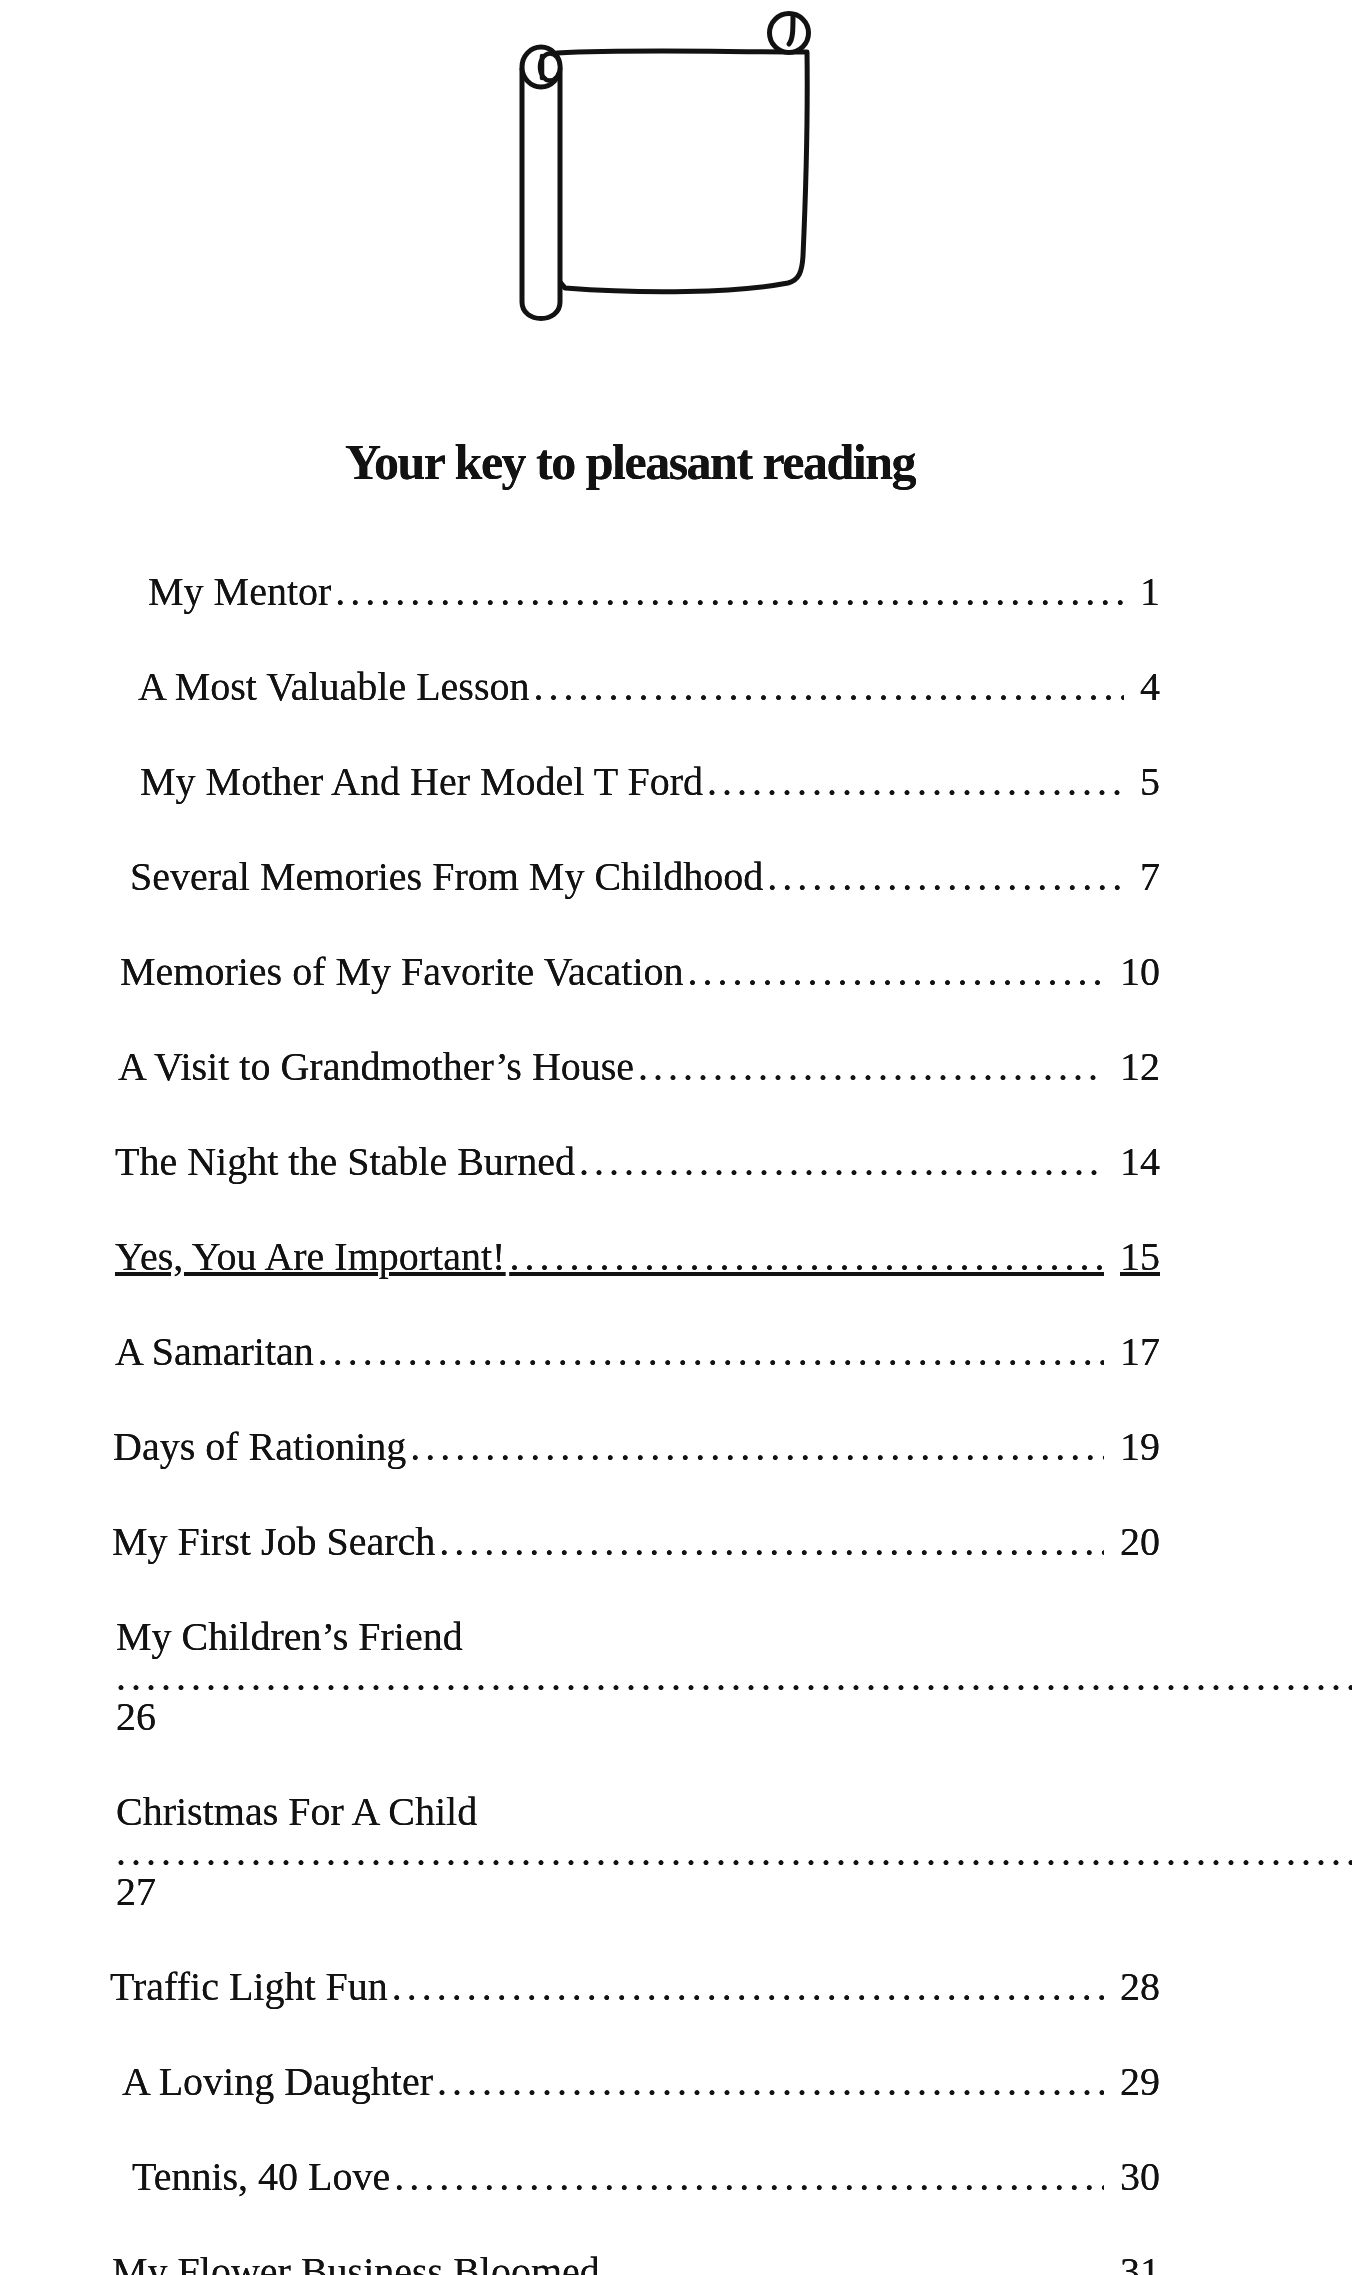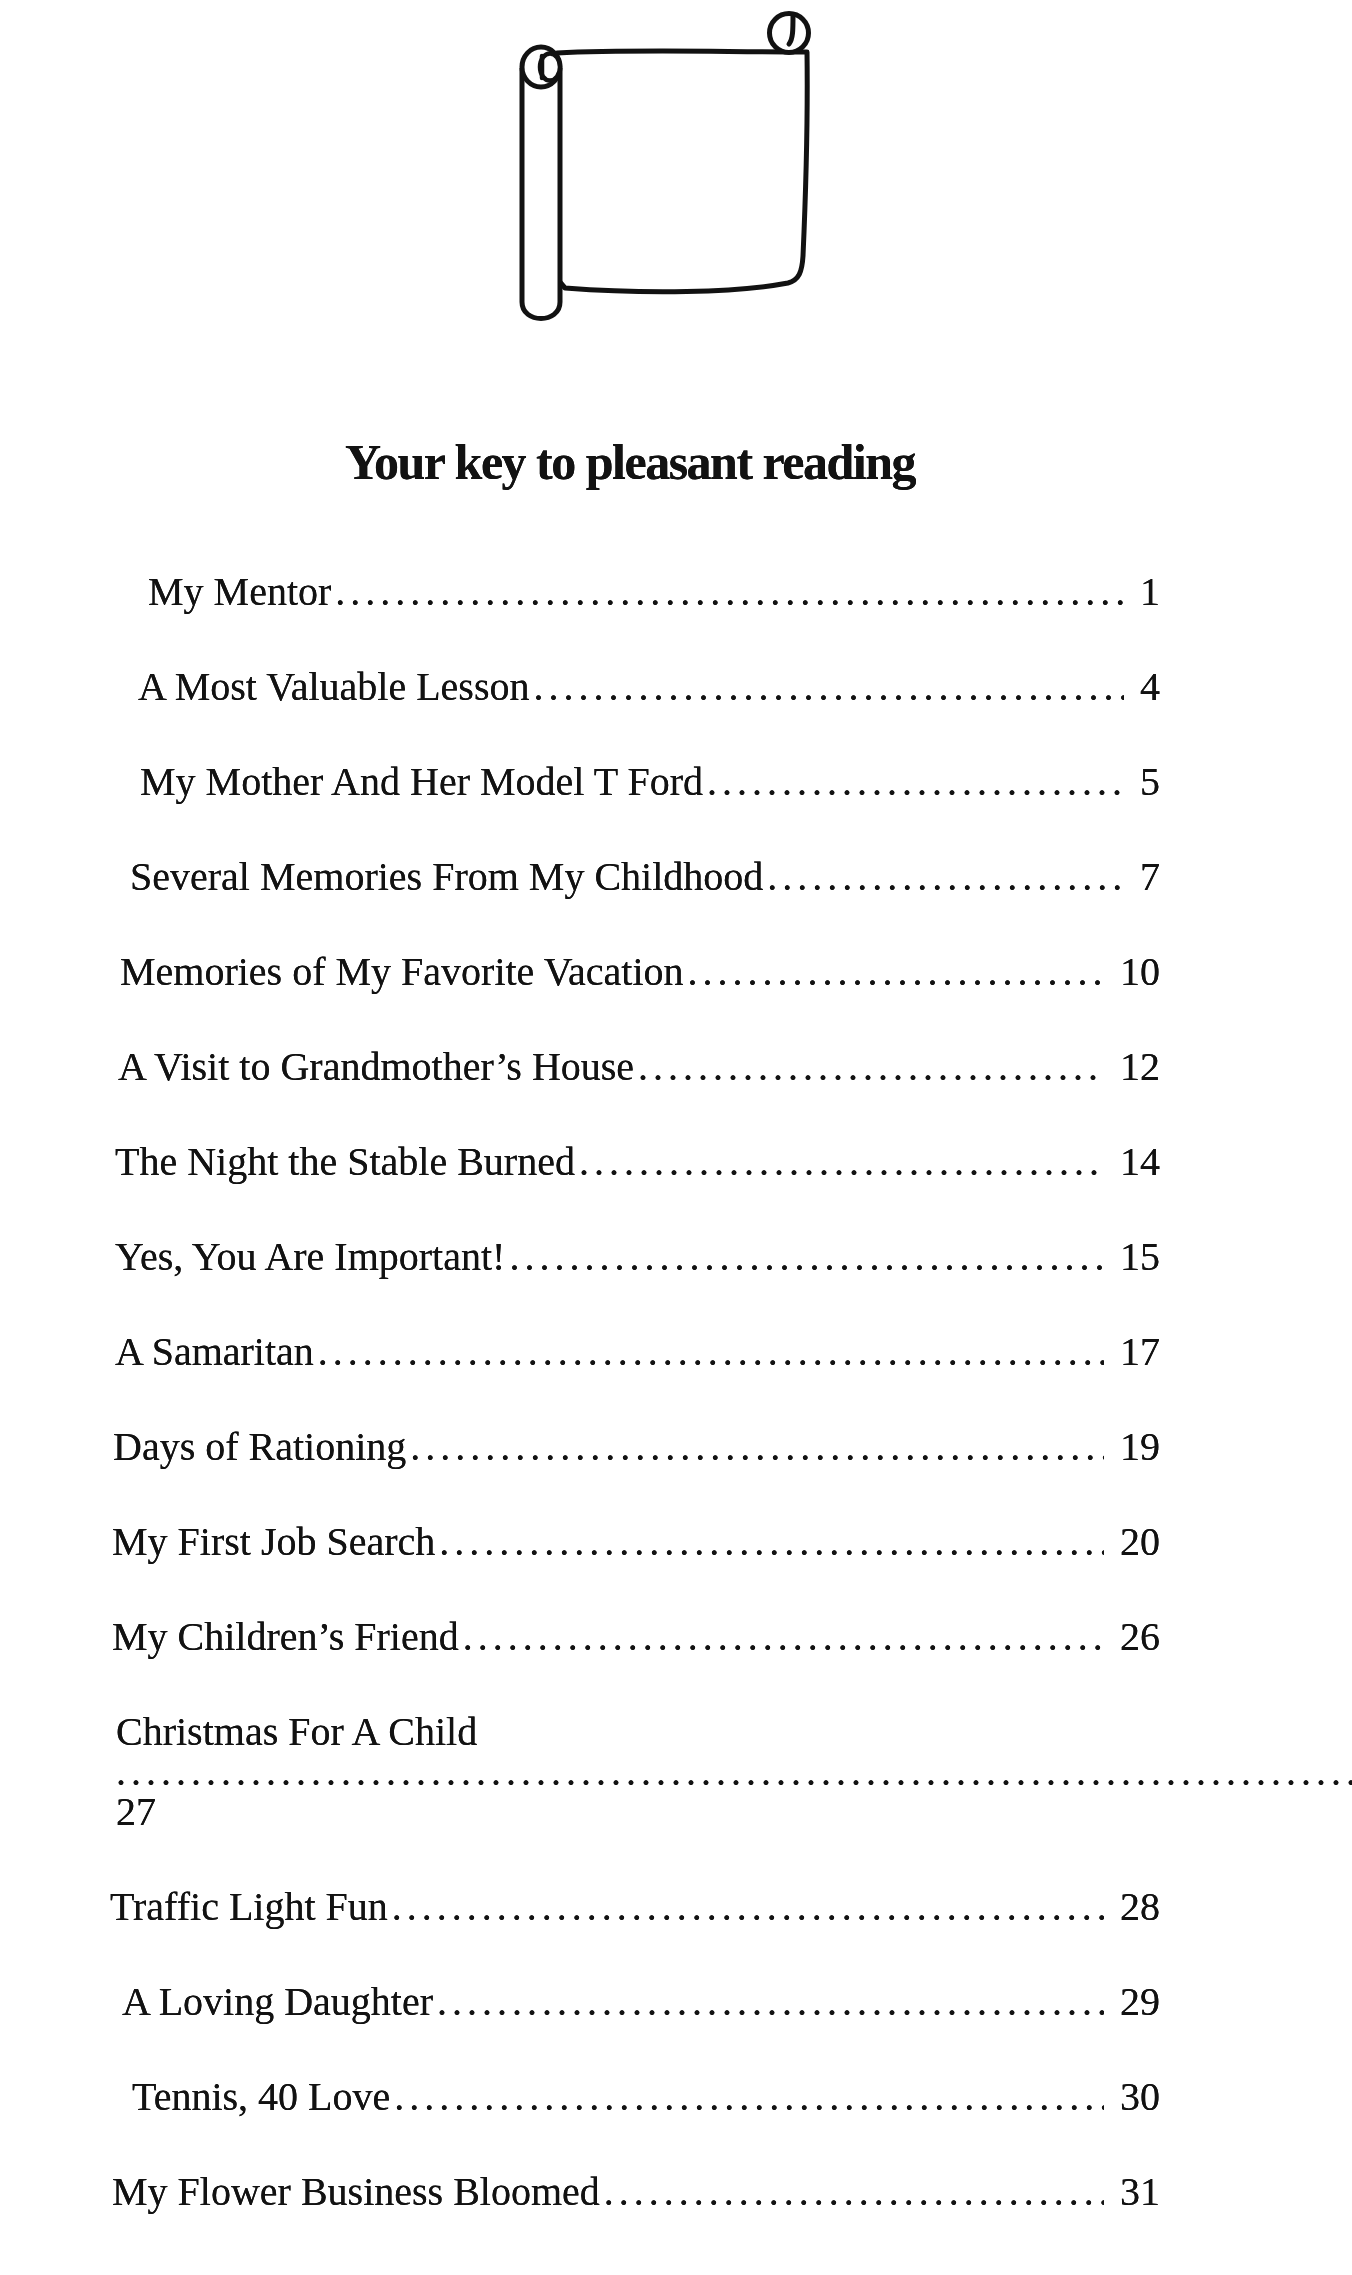--- a/index.html
+++ b/index.html
@@ -51,25 +51,25 @@
     text-shadow:0 0 0.4px currentColor;
   }
   
   .toc-row:nth-of-type(1){padding-left:38px;}
   .toc-row:nth-of-type(2){padding-left:28px;}
   .toc-row:nth-of-type(3){padding-left:30px;}
   .toc-row:nth-of-type(4){padding-left:20px;text-align:center;}
   .toc-row:nth-of-type(5){padding-left:10px;}
   .toc-row:nth-of-type(6){padding-left:8px;}
   .toc-row:nth-of-type(7){padding-left:5px;}
-  .toc-row:nth-of-type(8){padding-left:5px;}
+  .toc-row:nth-of-type(8){padding-left:5px;text-decoration:underline;}
   .toc-row:nth-of-type(9){padding-left:5px;}
   .toc-row:nth-of-type(10){padding-left:3px;}
   .toc-row:nth-of-type(11){padding-left:2px;}
-  .toc-row:nth-of-type(12){padding-left:2px;}
+  .toc-row:nth-of-type(12){padding-left:2px;flex-direction:column;}
   .toc-row:nth-of-type(13){padding-left:2px;flex-direction:column;}
   .toc-row:nth-of-type(14){padding-left:0;}
   .toc-row:nth-of-type(15){padding-left:12px;}
   .toc-row:nth-of-type(16){padding-left:22px;}
   .toc-row:nth-of-type(17){padding-left:2px;}
   .toc-title{flex:0 0 auto;}
   .toc-dots{
     flex:1 1 auto;
     overflow:hidden;
     white-space:nowrap;

